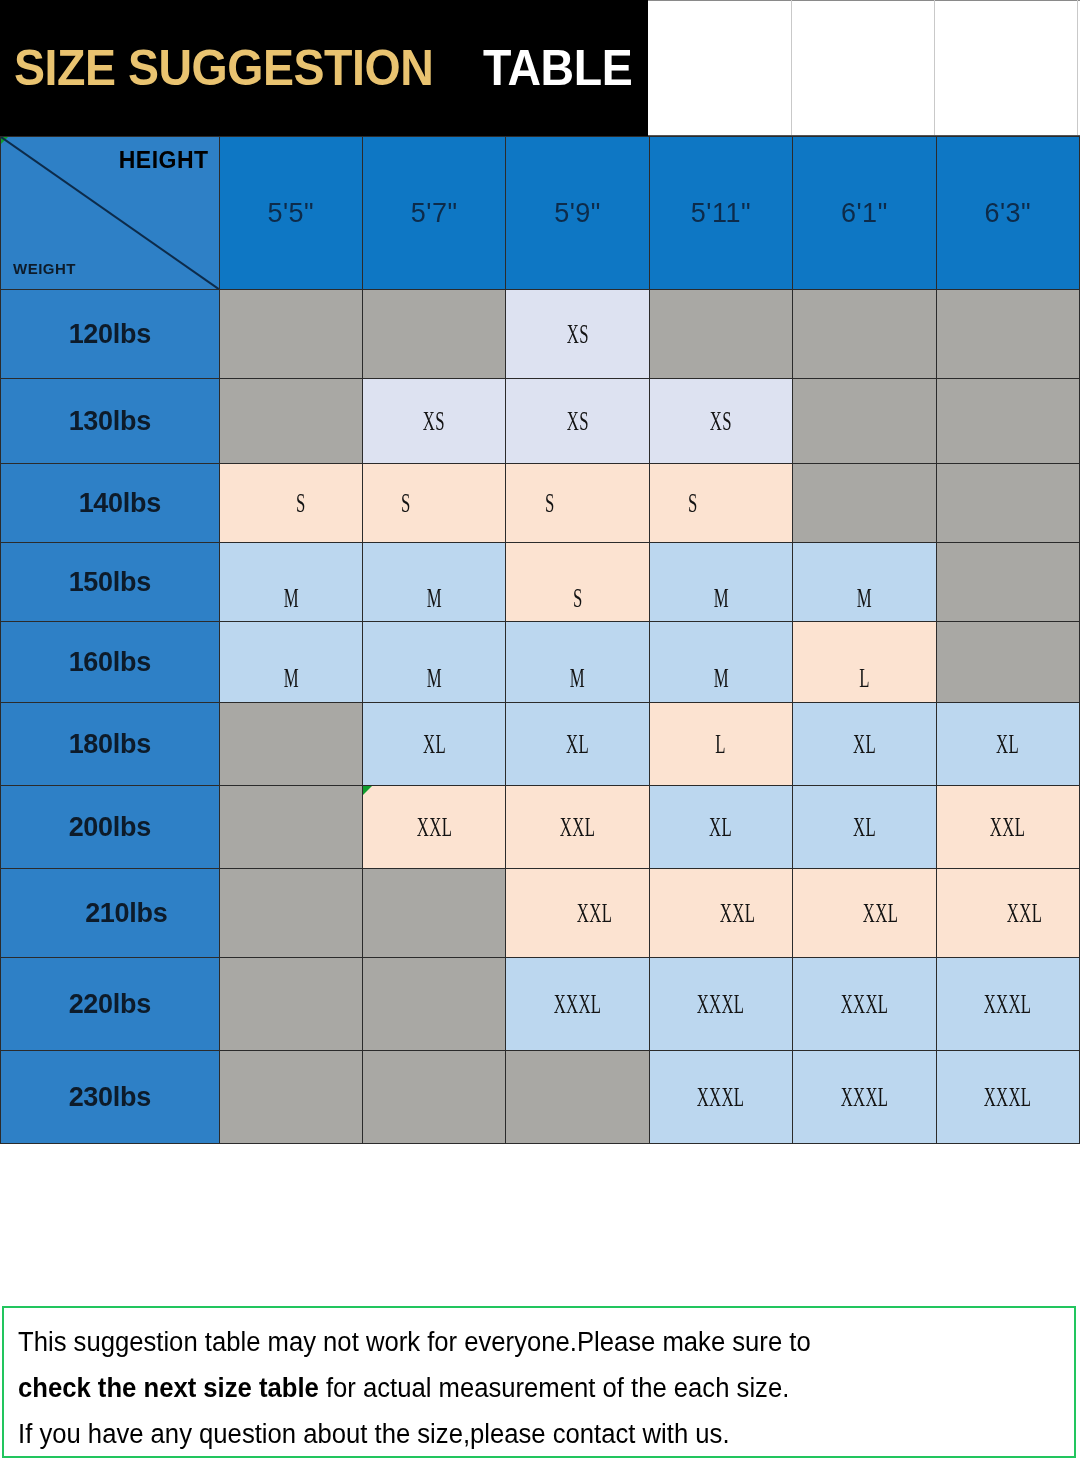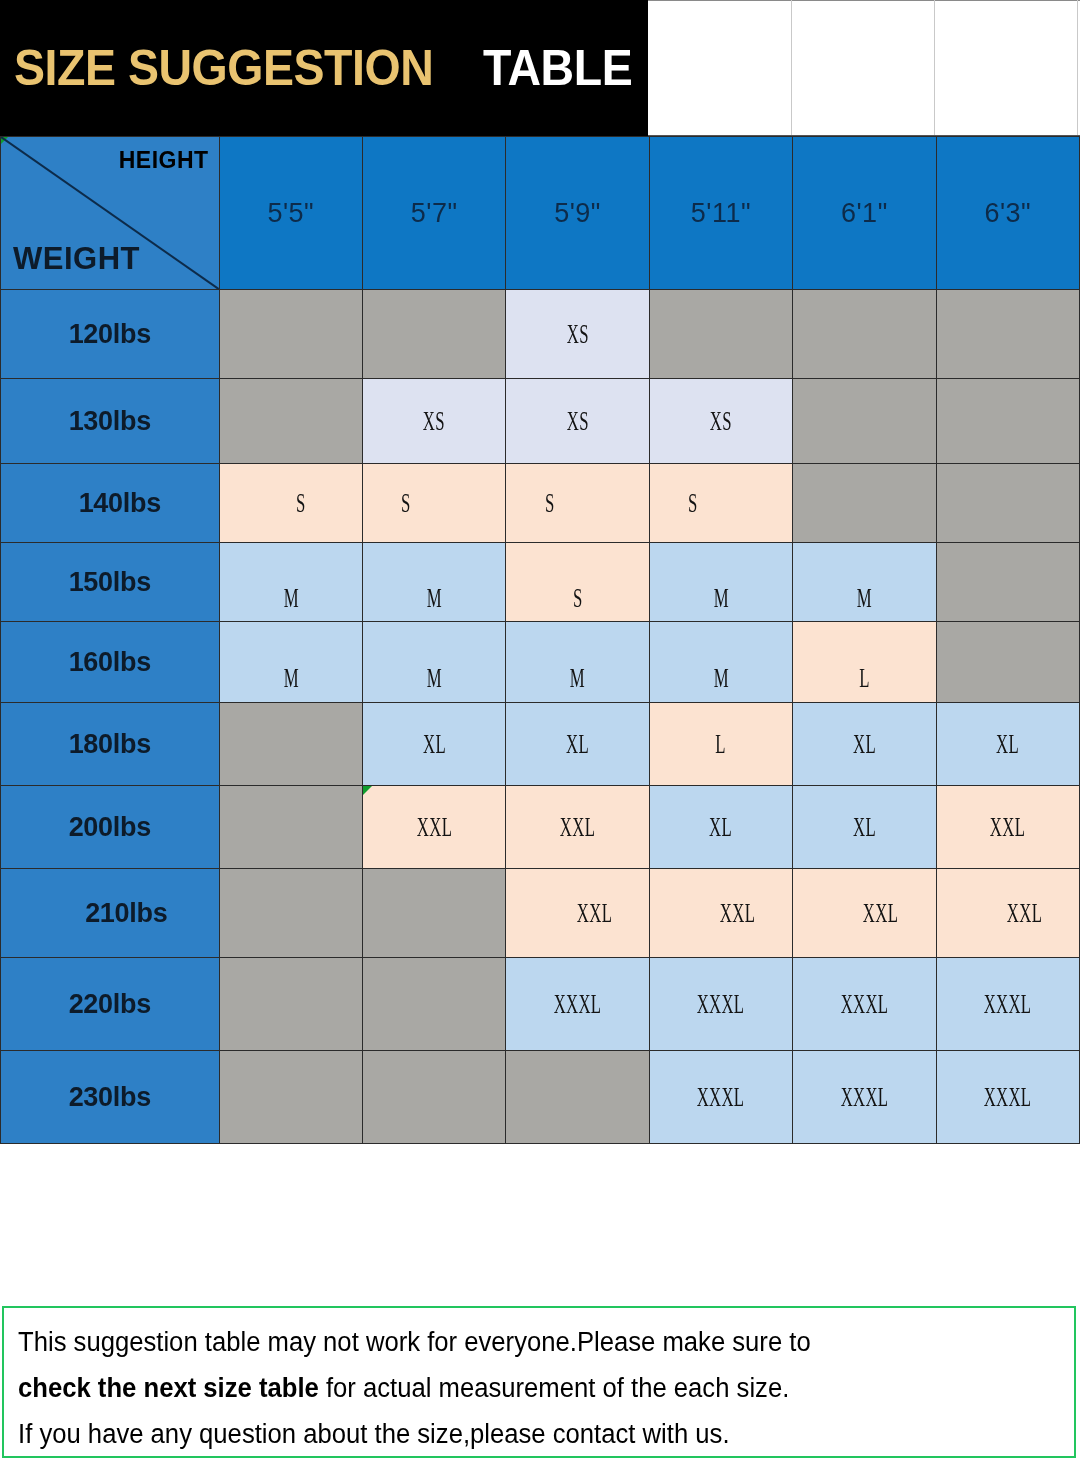--- a/index.html
+++ b/index.html
@@ -119,21 +119,21 @@
     top: 10px;
     font-size: 23px;
     font-weight: bold;
     color: #000000;
     letter-spacing: 0.5px;
   }
   .corner-weight {
     position: absolute;
     left: 12px;
     bottom: 12px;
-    font-size: 31px;
+    font-size: 15px;
     font-weight: bold;
     color: #0d1b2a;
     letter-spacing: 0.5px;
   }
   .green-corner {
     position: absolute;
     left: 0; top: 0;
     width: 0; height: 0;
     border-left: 7px solid #0f9d2e;
     border-bottom: 7px solid transparent;

